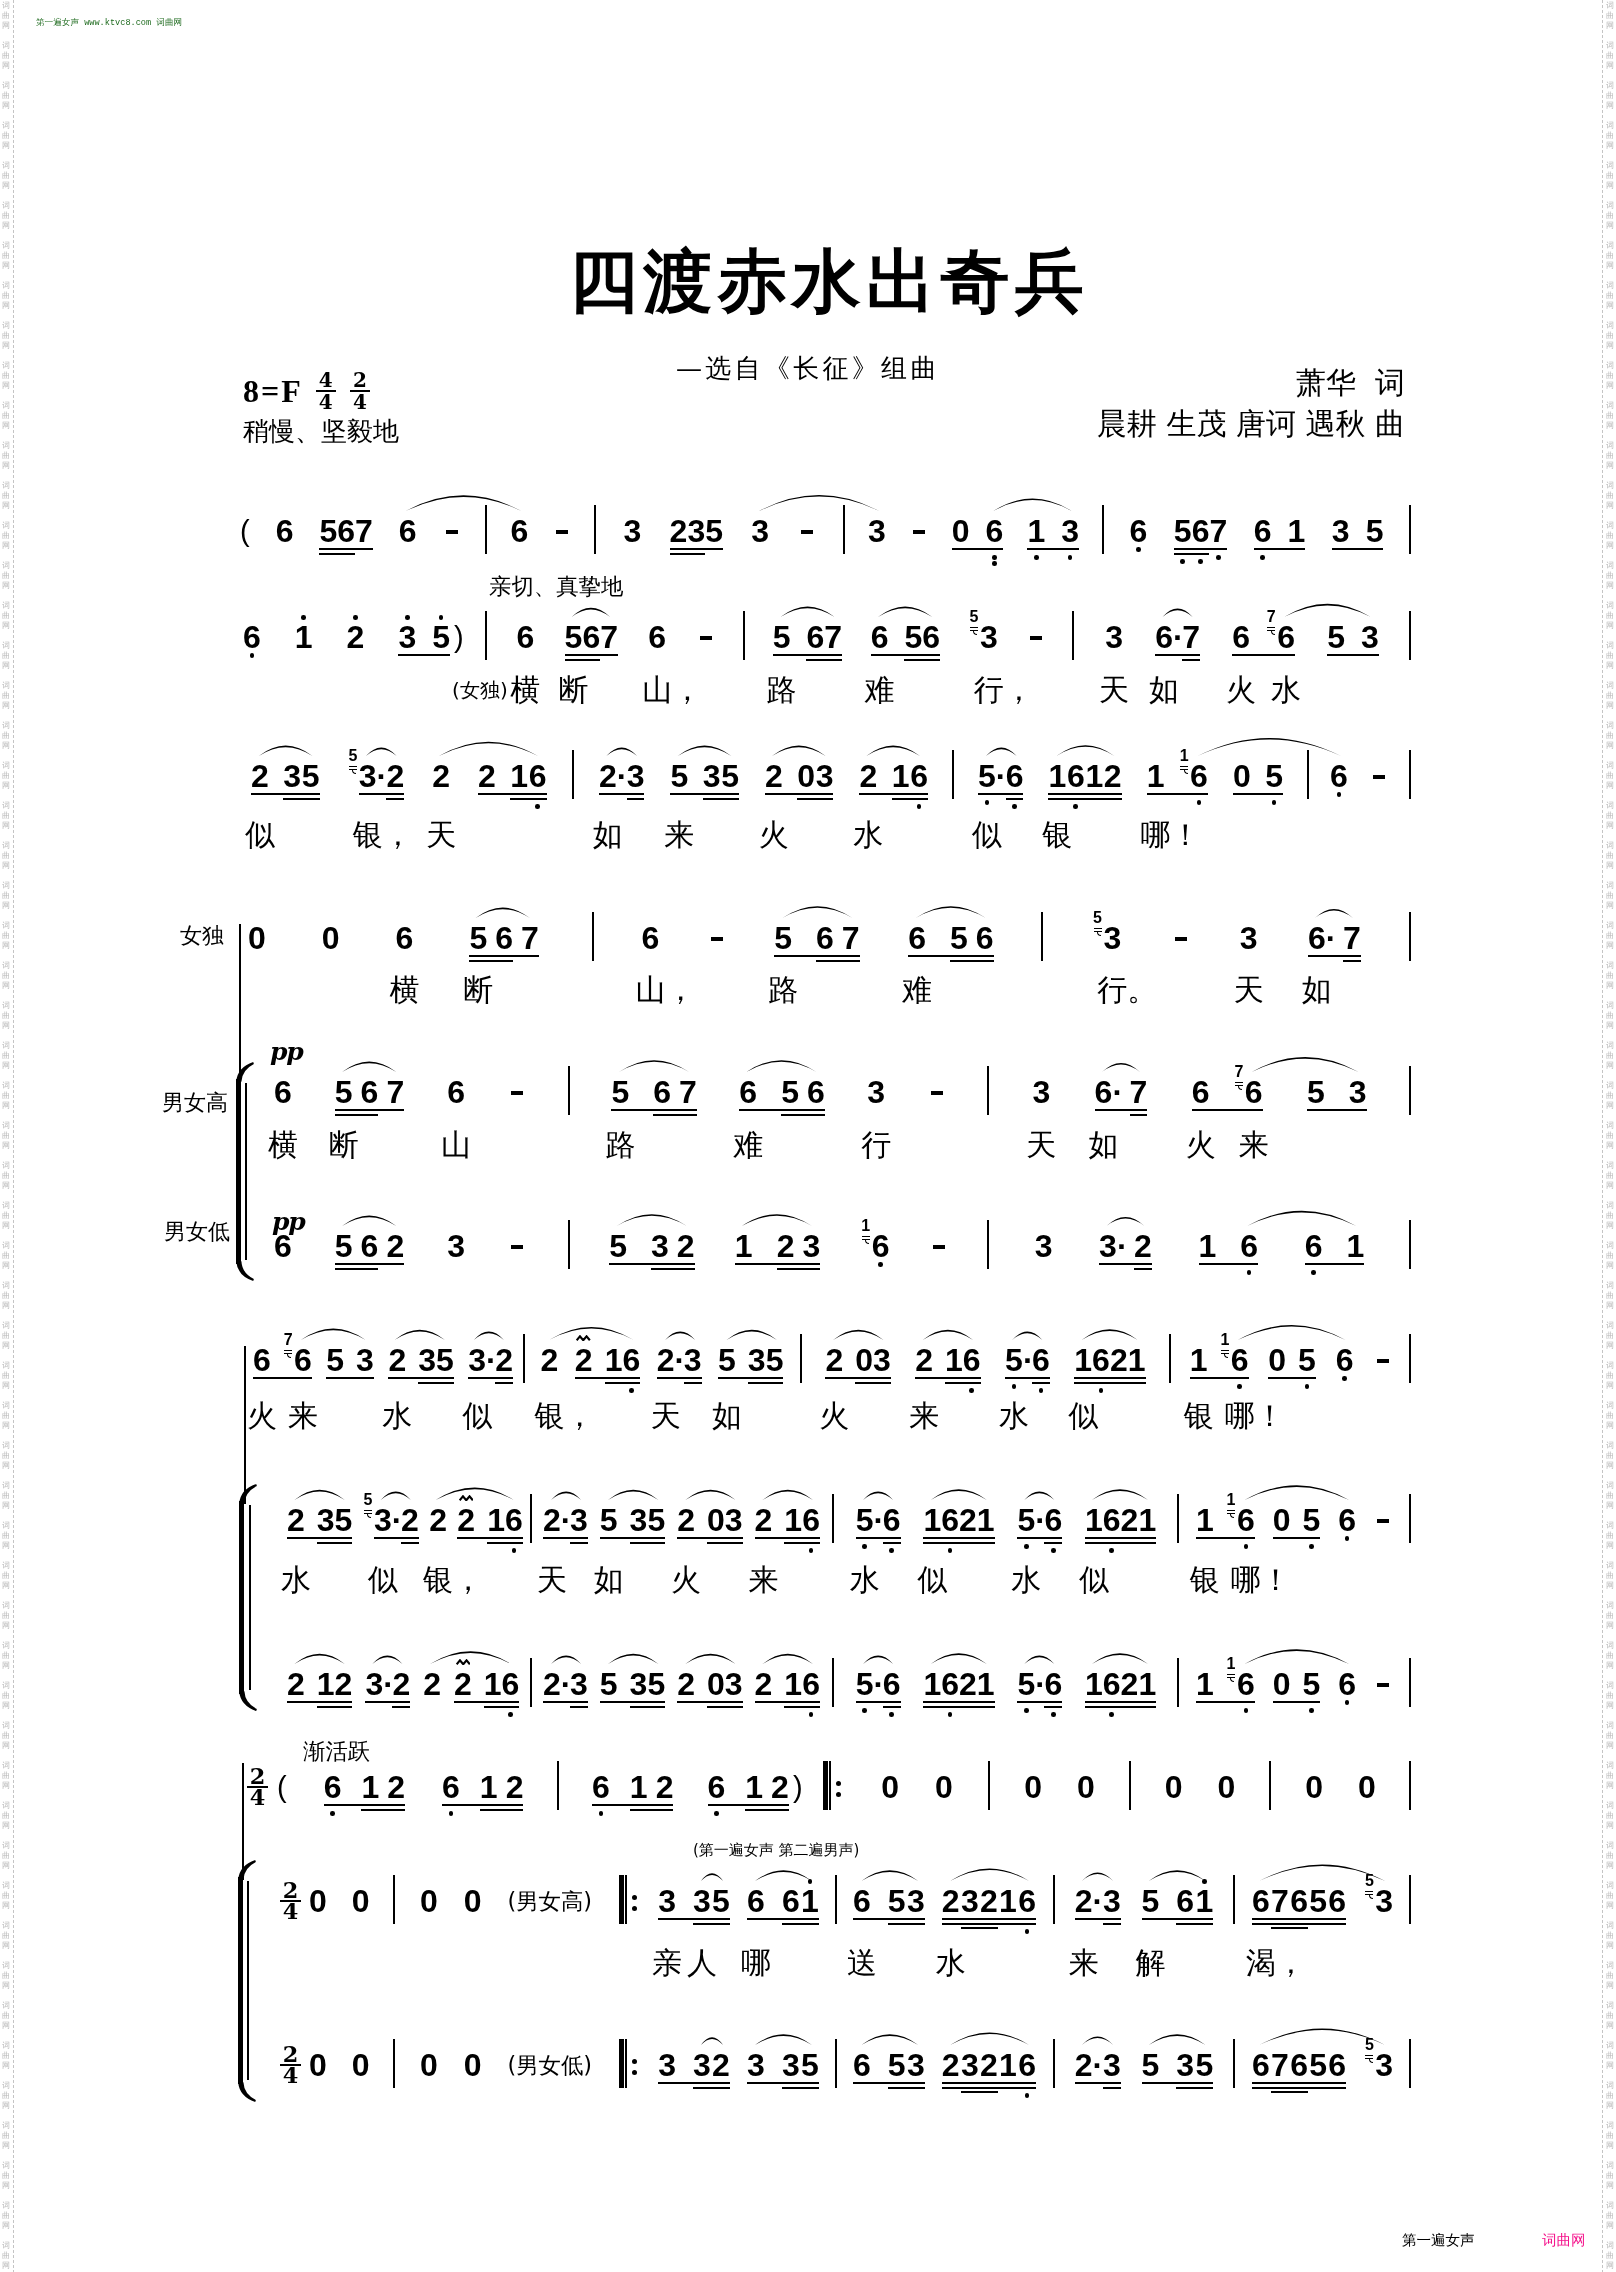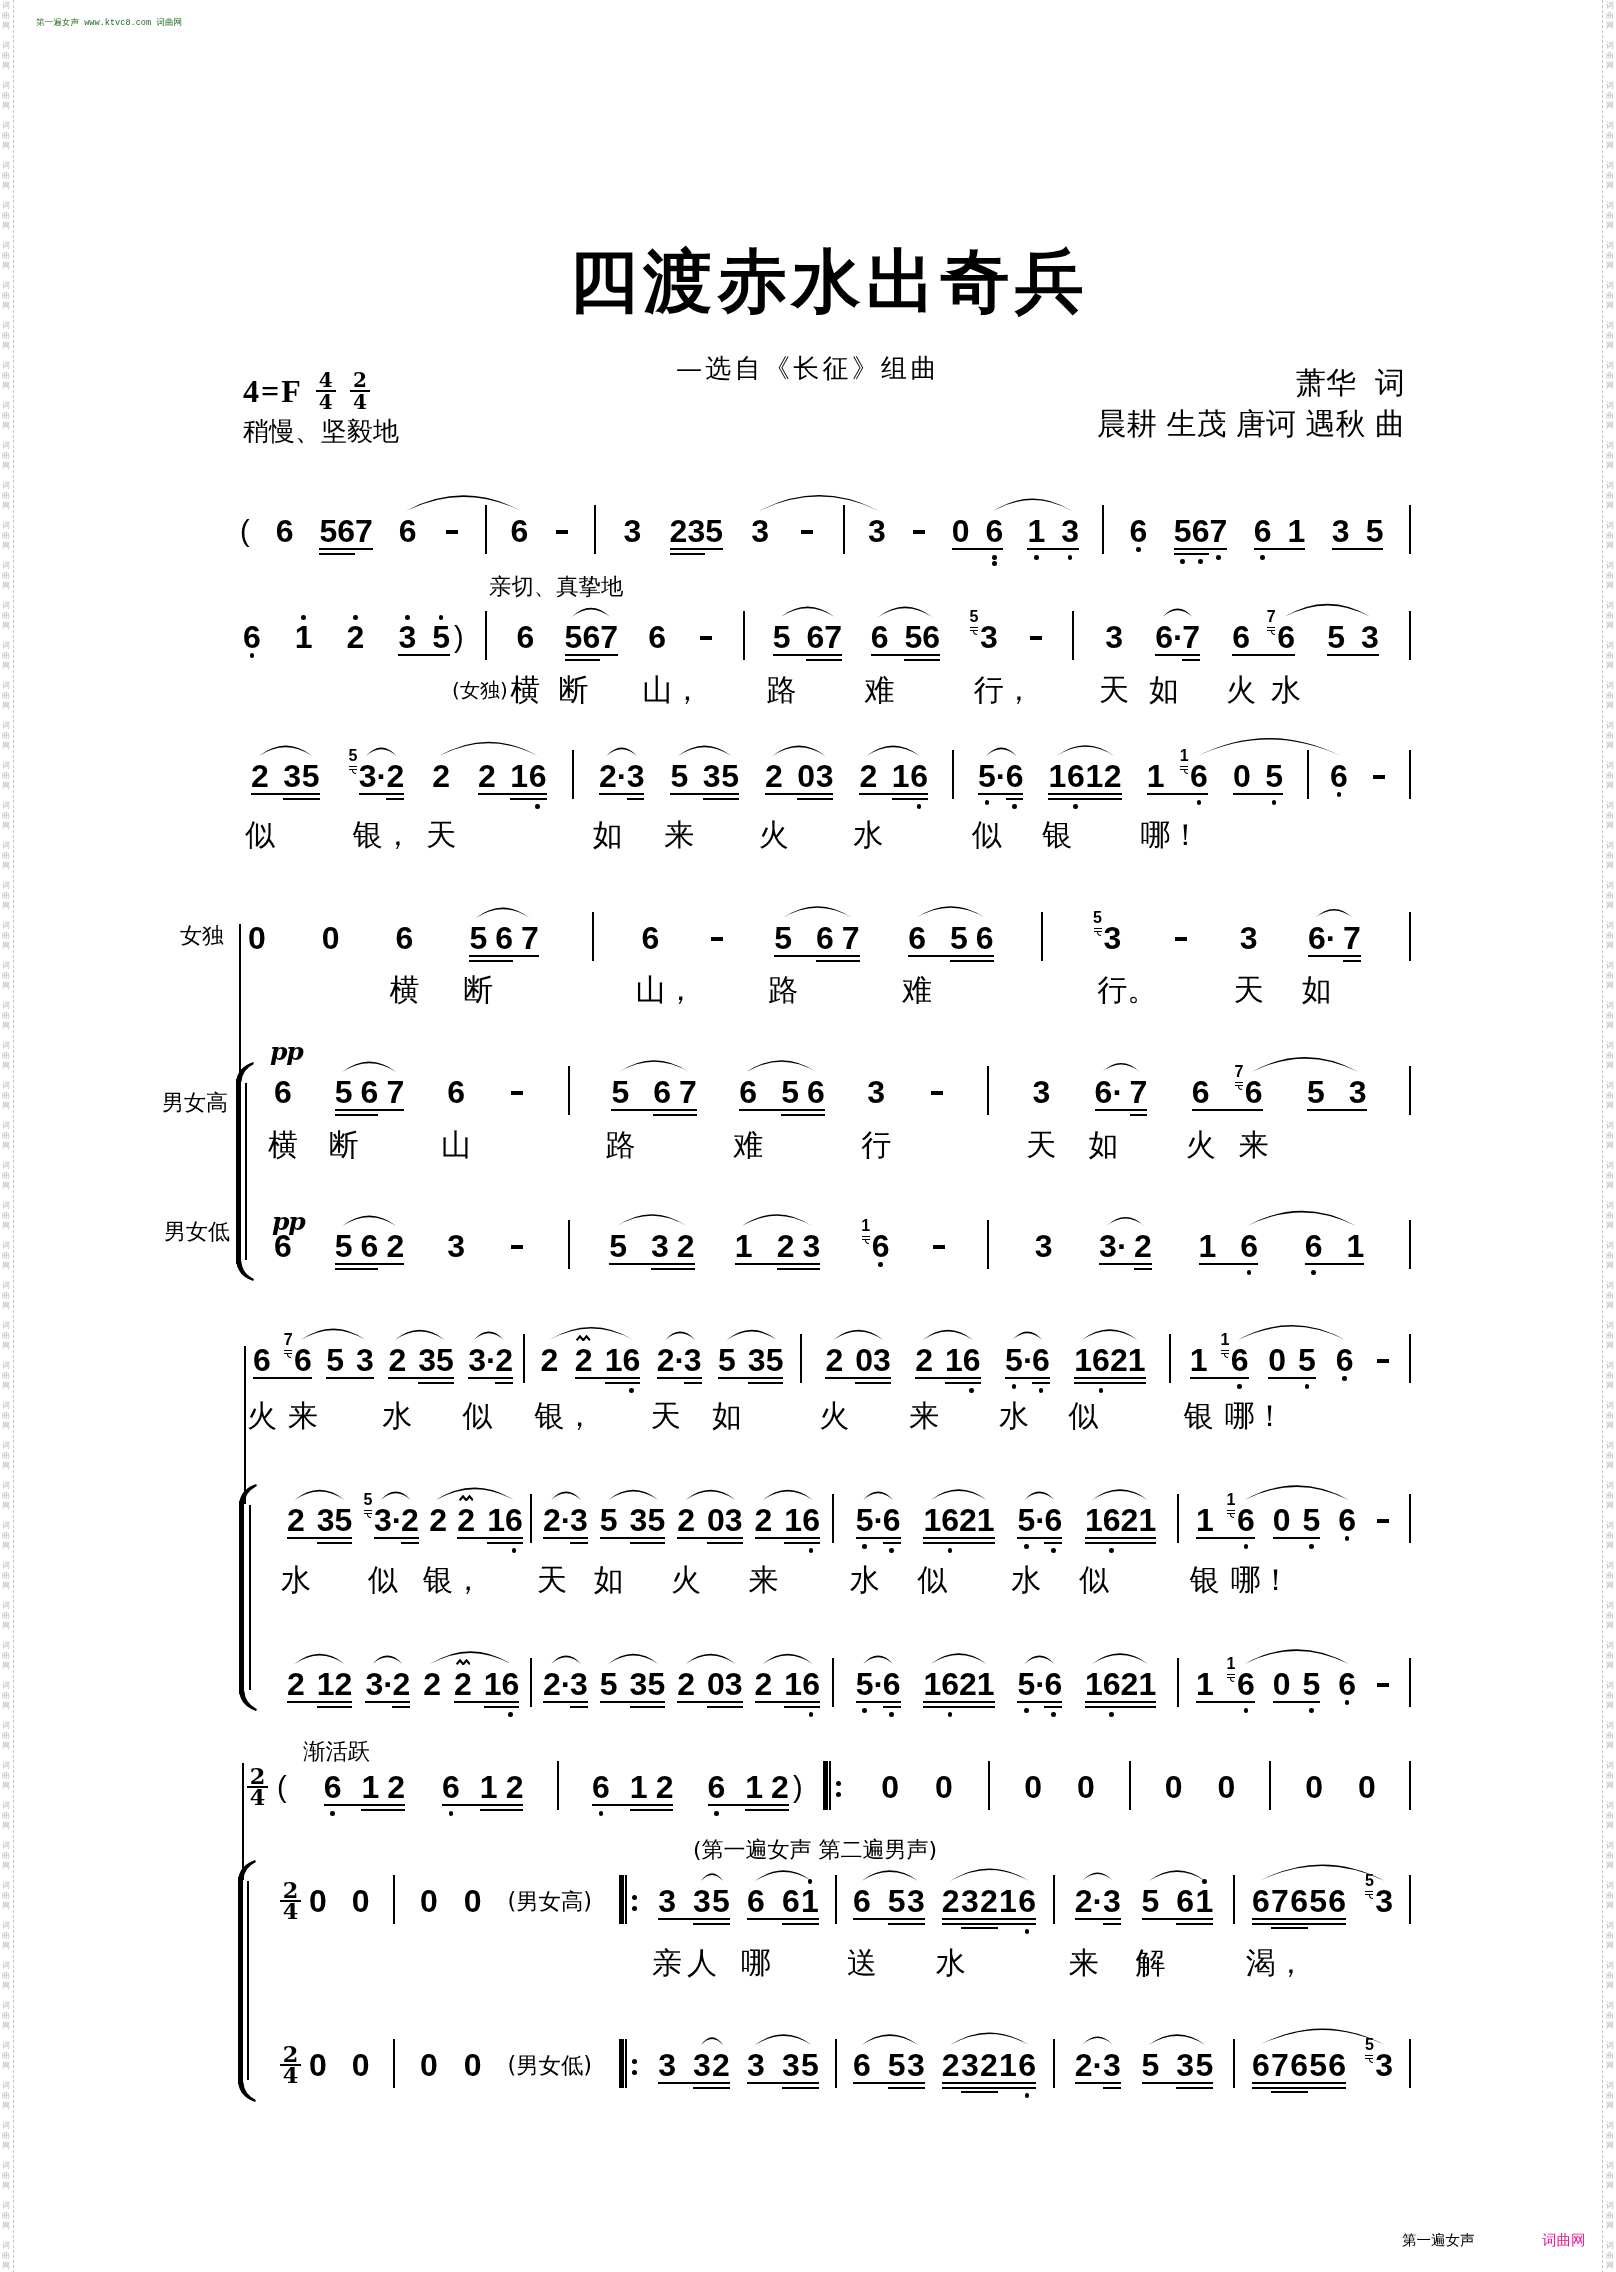--- a/index.html
+++ b/index.html
@@ -542,21 +542,21 @@
 曲
 网
 
 </div>
 
 <div class="abs hdr">第一遍女声 www.ktvc8.com 词曲网</div>
 
 <div class="abs title">四渡赤水出奇兵</div>
 <div class="abs subtitle">—选自《长征》组曲</div>
 <div class="abs keysig">
-  <span class="tonic">4=F</span>
+  <span class="tonic">8=F</span>
   <span class="frac">
     <span>4</span>
     <span class="fl"></span>
     <span>4</span>
   </span>
   <span class="frac">
     <span>2</span>
     <span class="fl"></span>
     <span>4</span>
   </span>
@@ -1323,21 +1323,21 @@
       <path d="M1156.1640625 -9 Q1194.3671875 -39.9890625 1232.5703125 -9 Q1194.3671875 -34.9890625 1156.1640625 -9 Z" fill="#000"></path>
       <path d="M1308.4609375 -9 Q1331.3125 -34.76953125 1354.1640625 -9 Q1331.3125 -29.76953125 1308.4609375 -9 Z" fill="#000"></path>
       <path d="M1410.9765625 -9 Q1453.53125 -41.468593750000004 1496.0859375 -9 Q1453.53125 -36.468593750000004 1410.9765625 -9 Z" fill="#000"></path>
       <path d="M1552.8984375 -9 Q1575.75 -34.76953125 1598.6015625 -9 Q1575.75 -29.76953125 1552.8984375 -9 Z" fill="#000"></path>
       <path d="M1655.4140625 -9 Q1697.96875 -41.468593750000004 1740.5234375 -9 Q1697.96875 -36.468593750000004 1655.4140625 -9 Z" fill="#000"></path>
       <path d="M1886.7421875 -9 Q1965.984375 -53.942343750000006 2045.2265625 -9 Q1965.984375 -48.942343750000006 1886.7421875 -9 Z" fill="#000"></path>
     </svg>
   </div>
 
 <div class="abs expr" style="left:303px;top:1738px">渐活跃</div>
-<div class="abs expr" style="left:693px;top:1837px;font-size:22px">(第一遍女声 第二遍男声)</div>
+<div class="abs expr" style="left:693px;top:1837px;font-size:15px">(第一遍女声 第二遍男声)</div>
 <div class="sys-line" style="left:242px;top:1763px;height:117px"></div>
 <div class="sys-bracket" style="left:238px;top:1877px;height:207px"></div>
 <div class="sys-line" style="left:247px;top:1881px;height:199px"></div>
 <svg class="abs" style="left:238px;top:1860px" width="20" height="21" viewBox="0 0 30 32">
     <path d="M0 30 Q2 8 26 0 L27 3 Q9 12 8 30 Z" fill="#000"></path>
   </svg>
 <svg class="abs" style="left:238px;top:2081px" width="20" height="21" viewBox="0 0 30 32">
     <path d="M0 2 Q2 24 26 32 L27 29 Q9 20 8 2 Z" fill="#000"></path>
   </svg>
 <div class="row" style="top:1773px;--tight:8px;--wide:20px">

